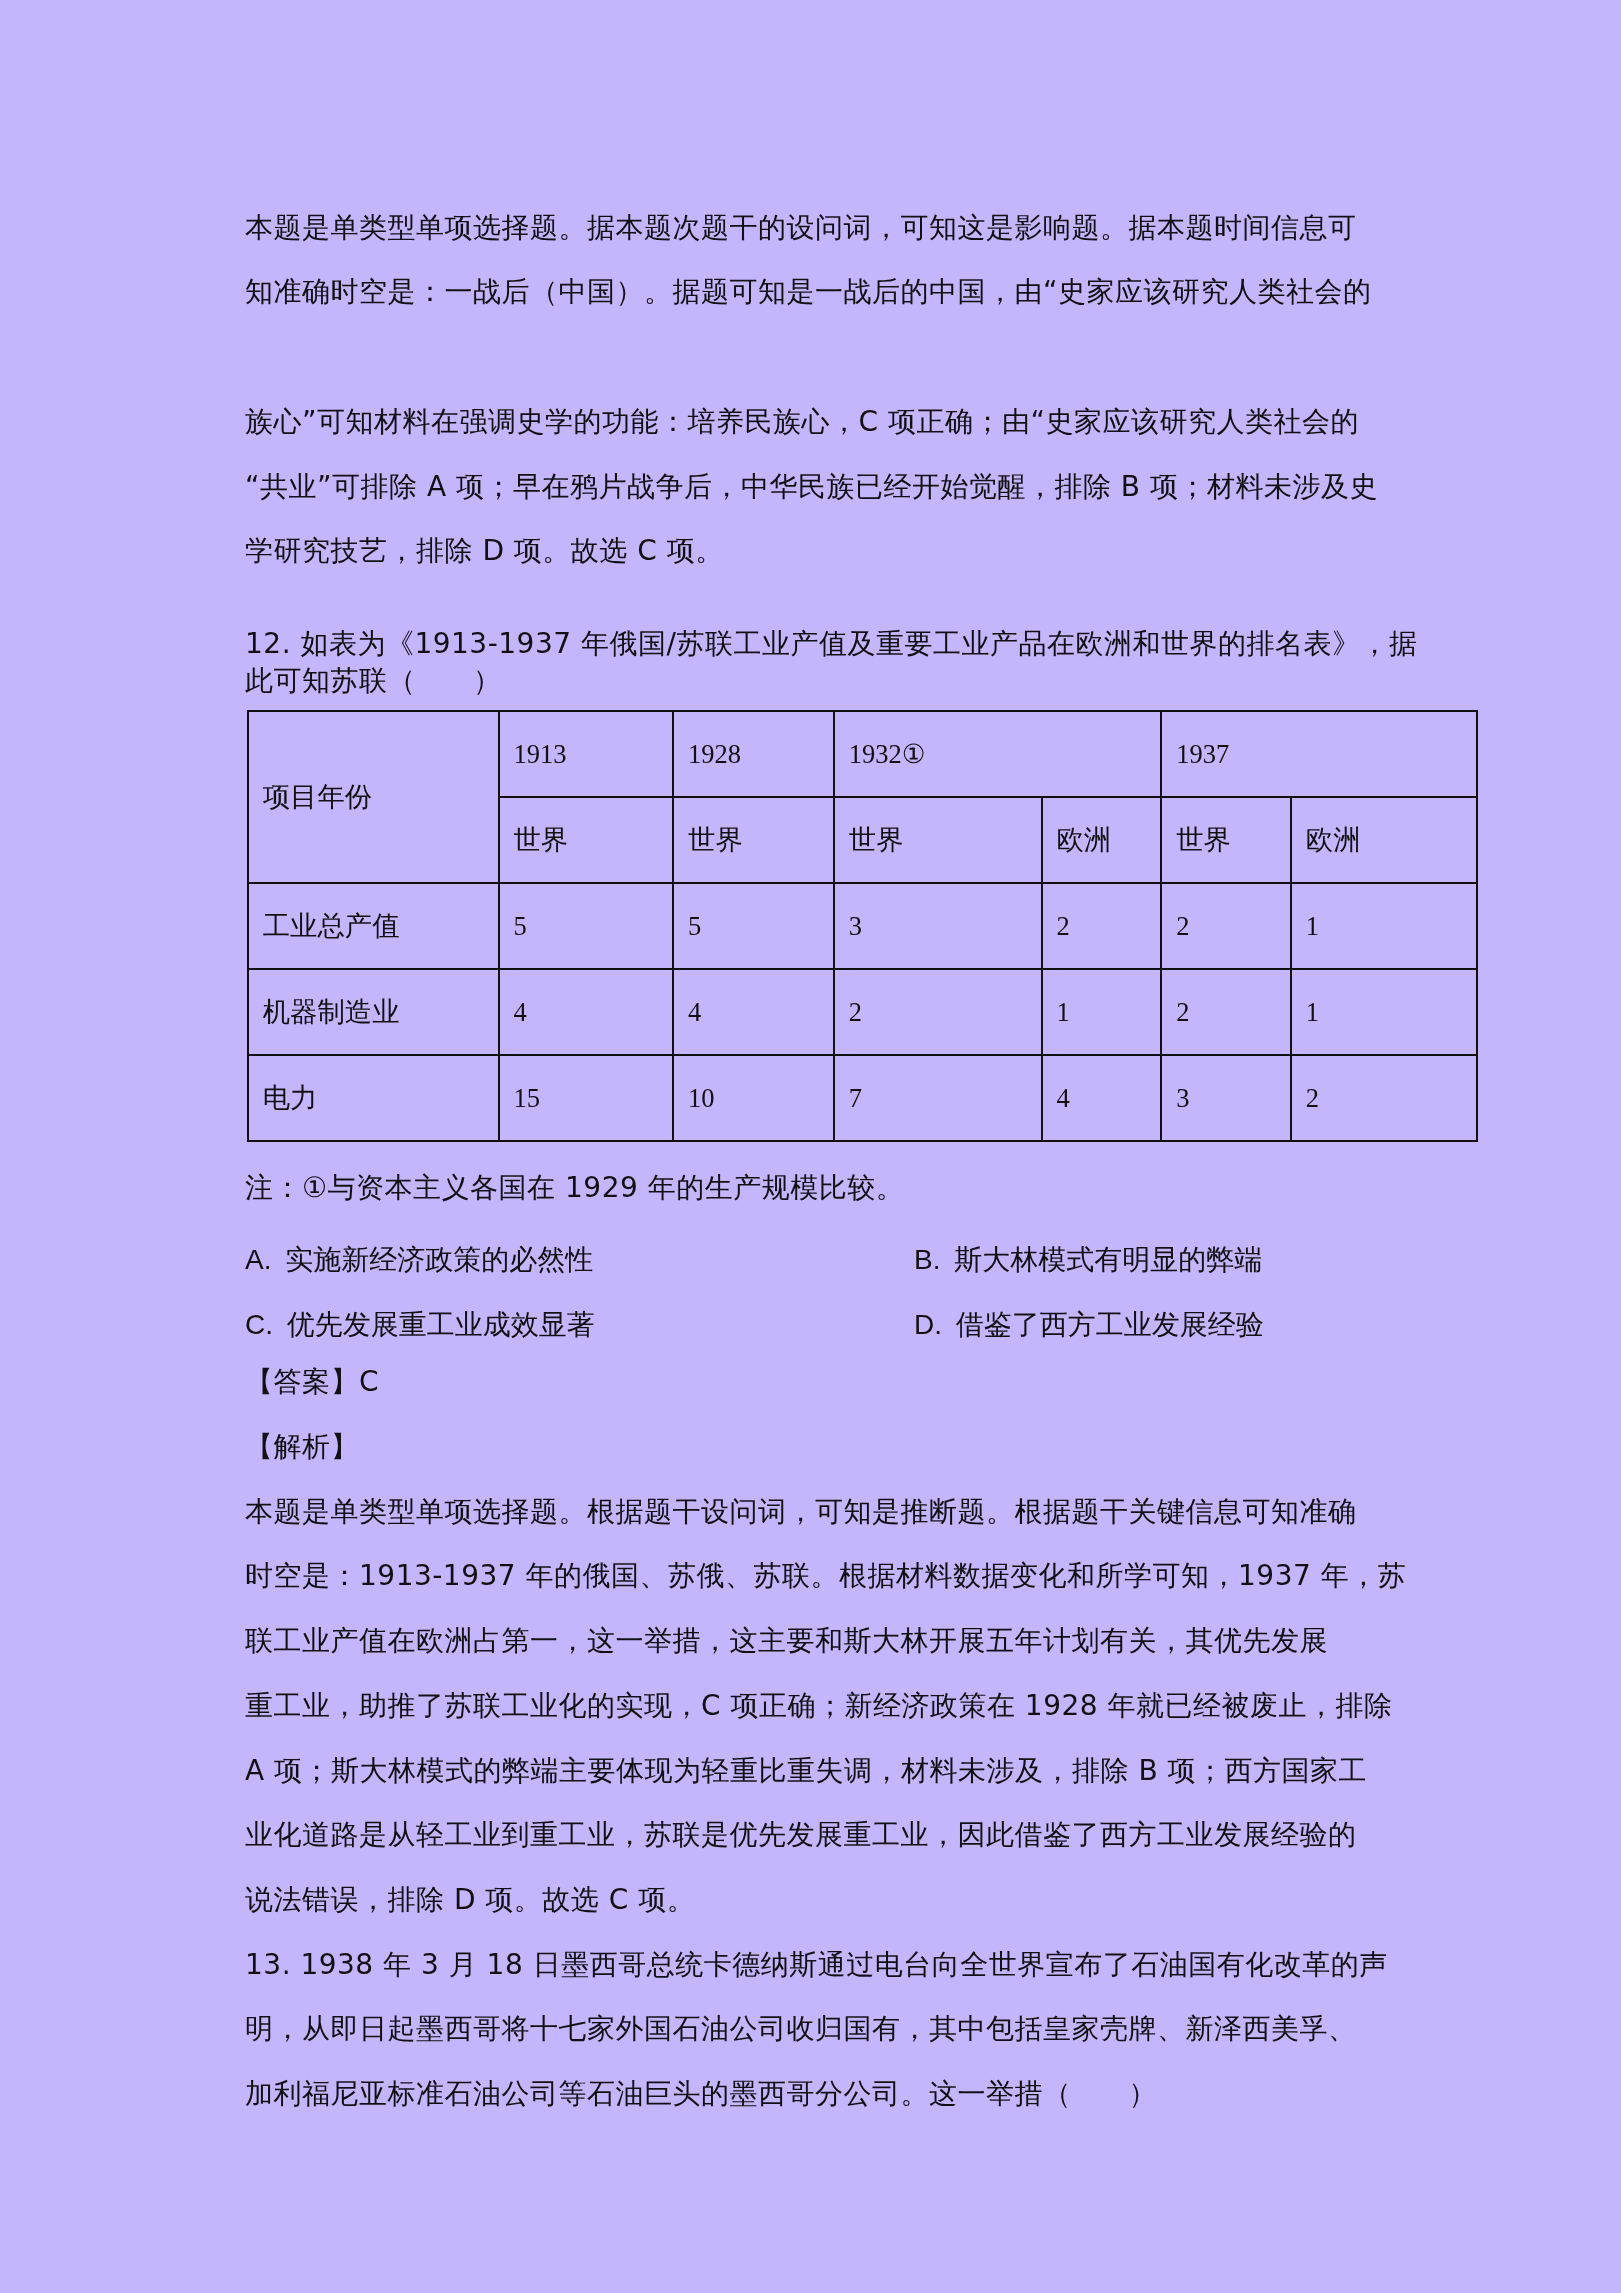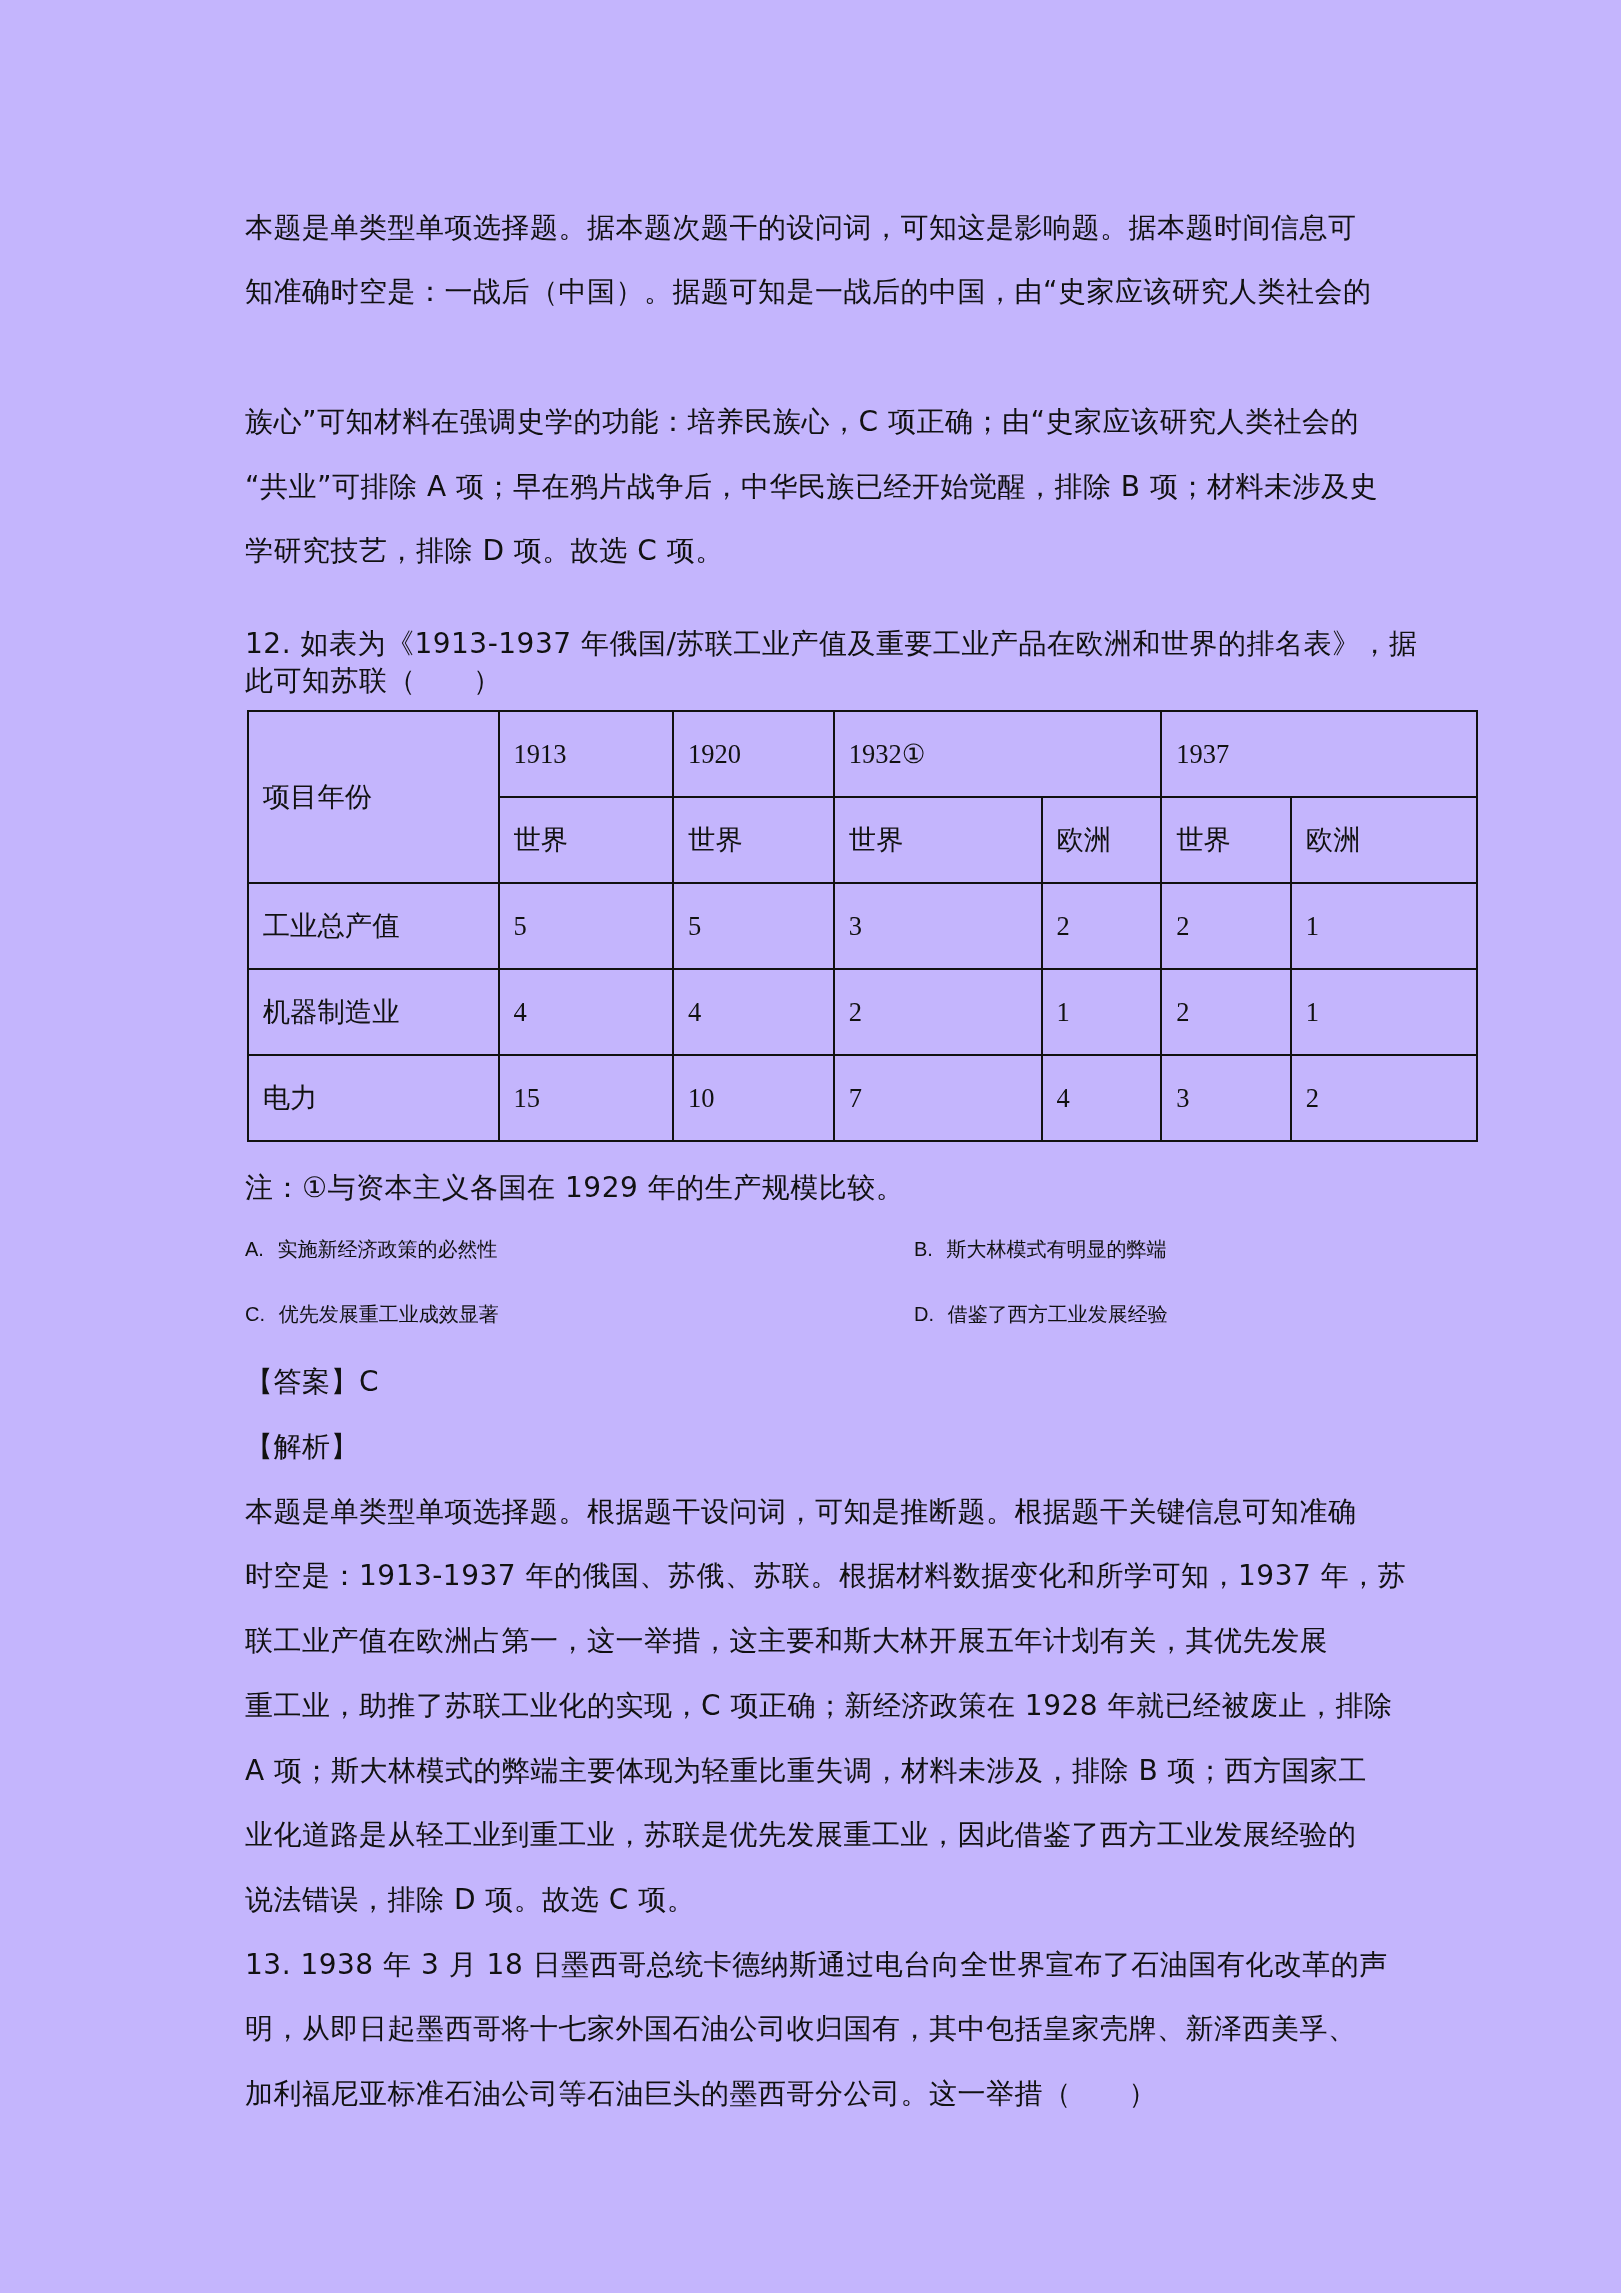--- a/index.html
+++ b/index.html
@@ -15,21 +15,21 @@
   }
   .tbl {
     position: absolute; left: 247px; top: 710px; width: 1231px;
     border-collapse: collapse; font-size: 27.4px;
   }
   .tbl td {
     border: 2px solid #111; padding: 0 0 0 13.7px; vertical-align: middle;
     text-align: left; height: 84px;
   }
   .tbl .num { font-family: "Liberation Serif", "DejaVu Serif", serif; font-size: 26.5px; border-radius: 22px; }
-  .opt { position: absolute; font-size: 20px; line-height: 33px; white-space: nowrap; }
+  .opt { position: absolute; font-size: 28px; line-height: 53px; white-space: nowrap; }
   .opt .letter { font-family: "Liberation Sans", sans-serif; margin-right: 13.7px; }
 </style>
 </head>
 <body>
 
 <div class="page">
 
   <div class="line" style="top:208px">本题是单类型单项选择题。据本题次题干的设问词，可知这是影响题。据本题时间信息可</div>
   <div class="line" style="top:272px">知准确时空是：一战后（中国）。据题可知是一战后的中国，由“史家应该研究人类社会的</div>
   <div class="line" style="top:402px">族心”可知材料在强调史学的功能：培养民族心，C 项正确；由“史家应该研究人类社会的</div>
@@ -37,21 +37,21 @@
   <div class="line" style="top:531px">学研究技艺，排除 D 项。故选 C 项。</div>
 
   <div class="line" style="top:624px">12. 如表为《1913-1937 年俄国/苏联工业产值及重要工业产品在欧洲和世界的排名表》，据</div>
   <div class="line" style="top:661px">此可知苏联（　　）</div>
 
   <table class="tbl">
     <tbody>
         <tr>
       <td rowspan="2" style="width:235px">项目年份</td>
       <td class="num" style="width:159px">1913</td>
-      <td class="num" style="width:145px">1920</td>
+      <td class="num" style="width:145px">1928</td>
       <td class="num" colspan="2">1932①</td>
       <td class="num" colspan="2">1937</td>
     </tr>
     <tr>
       <td>世界</td>
       <td>世界</td>
       <td style="width:192px">世界</td>
       <td style="width:104px">欧洲</td>
       <td style="width:114px">世界</td>
       <td>欧洲</td>

